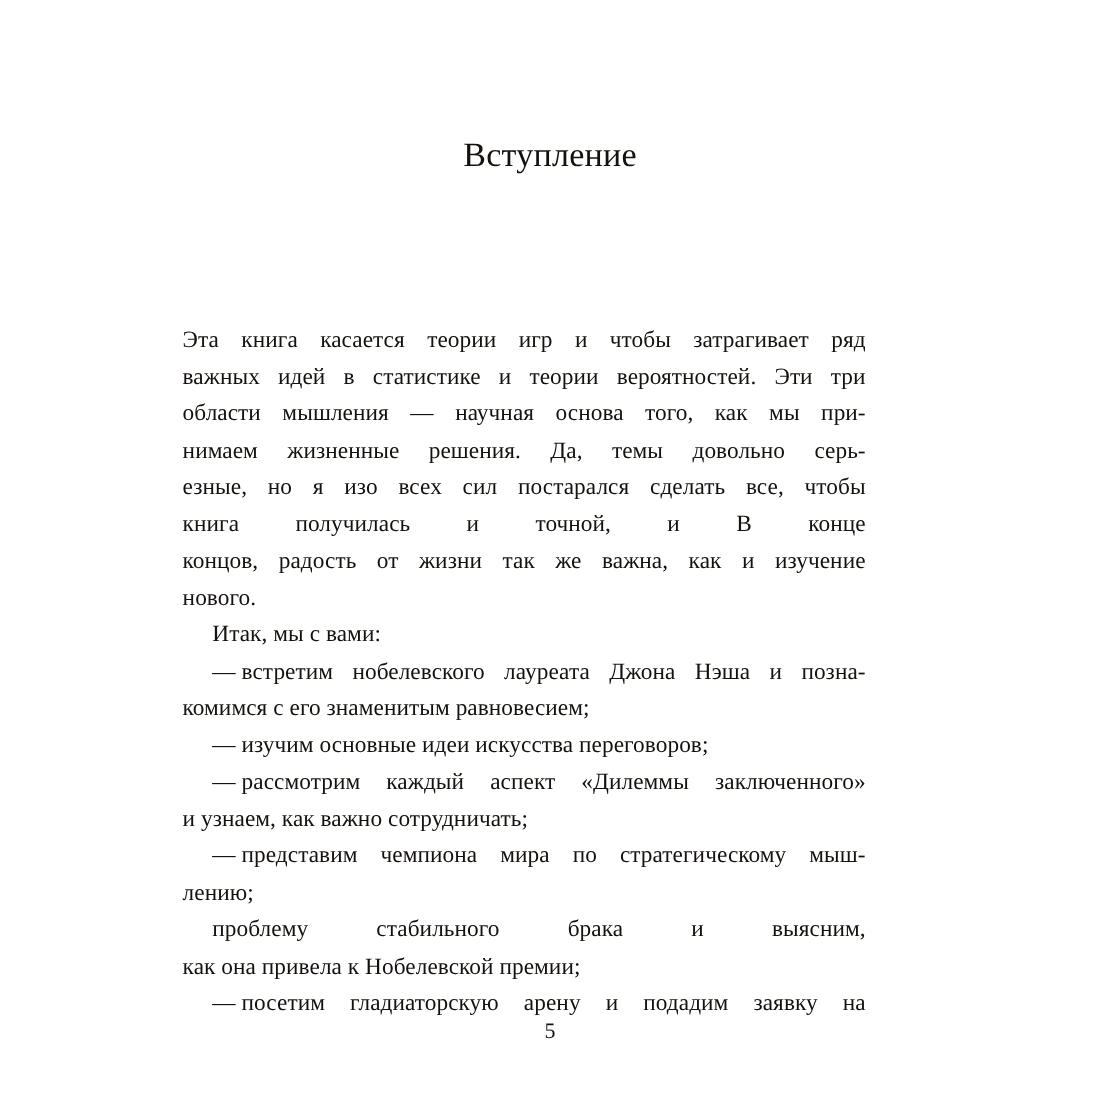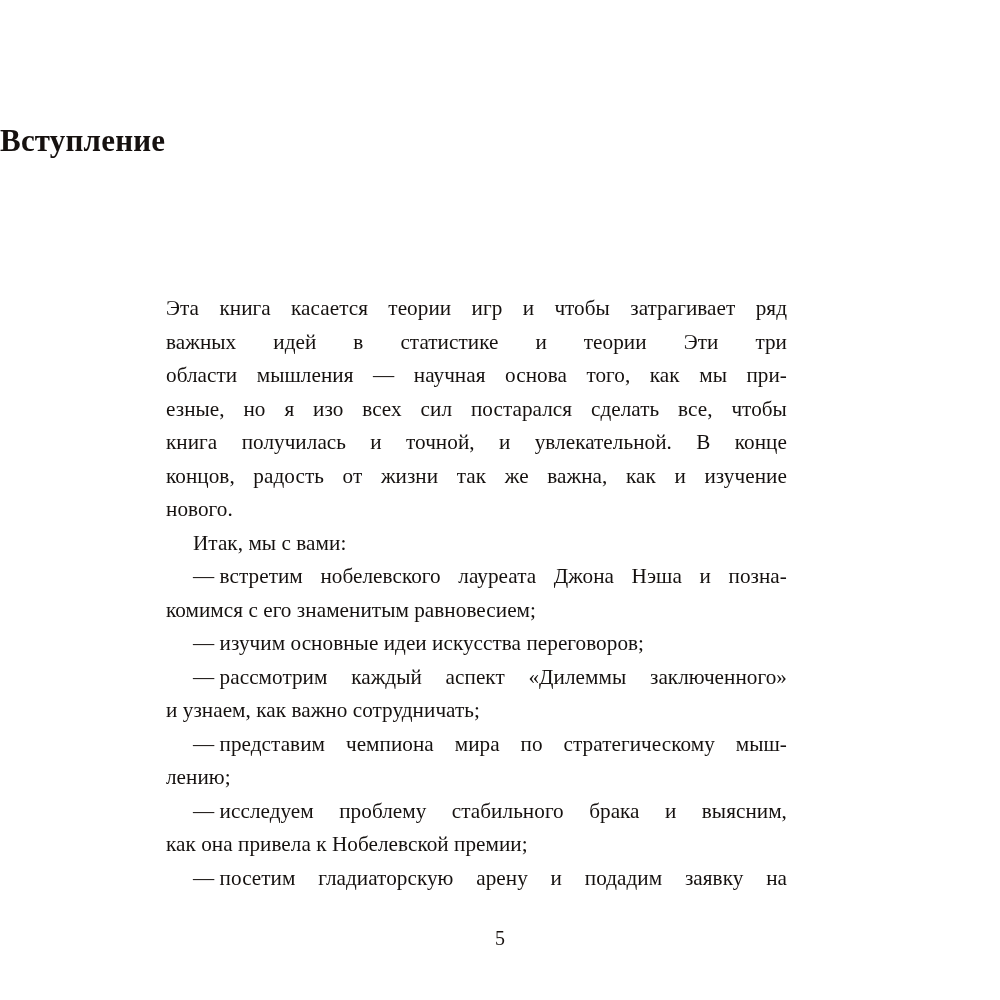--- a/index.html
+++ b/index.html
@@ -17,23 +17,23 @@
     color: #141414;
     -webkit-font-smoothing: antialiased;
   }
 
   
   .chapter-title {
     position: absolute;
     left: 0;
     top: 101px;
     width: 1000px;
-    text-align: left;
+    text-align: center;
     font-size: 31px;
-    font-weight: bold;
+    font-weight: normal;
     letter-spacing: 0.2px;
     color: #16110f;
     line-height: 38px;
   }
 
   
   .text-column {
     position: absolute;
     left: 166px;
     top: 292px;
@@ -93,53 +93,62 @@
         <span>затрагивает</span>
         <span>ряд</span>
       </div>
       <div class="body-line justify">
         <span>важных</span>
         <span>идей</span>
         <span>в</span>
         <span>статистике</span>
         <span>и</span>
         <span>теории</span>
+        <span>вероятностей.</span>
         <span>Эти</span>
         <span>три</span>
       </div>
       <div class="body-line justify">
         <span>области</span>
         <span>мышления</span>
         <span>—</span>
         <span>научная</span>
         <span>основа</span>
         <span>того,</span>
         <span>как</span>
         <span>мы</span>
         <span>при-</span>
+      </div>
+      <div class="body-line justify">
+        <span>нимаем</span>
+        <span>жизненные</span>
+        <span>решения.</span>
+        <span>Да,</span>
+        <span>темы</span>
+        <span>довольно</span>
+        <span>серь-</span>
       </div>
       <div class="body-line justify">
         <span>езные,</span>
         <span>но</span>
         <span>я</span>
         <span>изо</span>
         <span>всех</span>
         <span>сил</span>
         <span>постарался</span>
         <span>сделать</span>
         <span>все,</span>
         <span>чтобы</span>
       </div>
       <div class="body-line justify">
         <span>книга</span>
         <span>получилась</span>
         <span>и</span>
         <span>точной,</span>
         <span>и</span>
-        <span>увлекательной.</span>
         <span>В</span>
         <span>конце</span>
       </div>
       <div class="body-line justify">
         <span>концов,</span>
         <span>радость</span>
         <span>от</span>
         <span>жизни</span>
         <span>так</span>
         <span>же</span>
@@ -172,21 +181,20 @@
       <div class="body-line justify indent">
         <span>— представим</span>
         <span>чемпиона</span>
         <span>мира</span>
         <span>по</span>
         <span>стратегическому</span>
         <span>мыш-</span>
       </div>
       <div class="body-line">лению;</div>
       <div class="body-line justify indent">
-        <span>— исследуем</span>
         <span>проблему</span>
         <span>стабильного</span>
         <span>брака</span>
         <span>и</span>
         <span>выясним,</span>
       </div>
       <div class="body-line">как она привела к Нобелевской премии;</div>
       <div class="body-line justify indent">
         <span>— посетим</span>
         <span>гладиаторскую</span>

